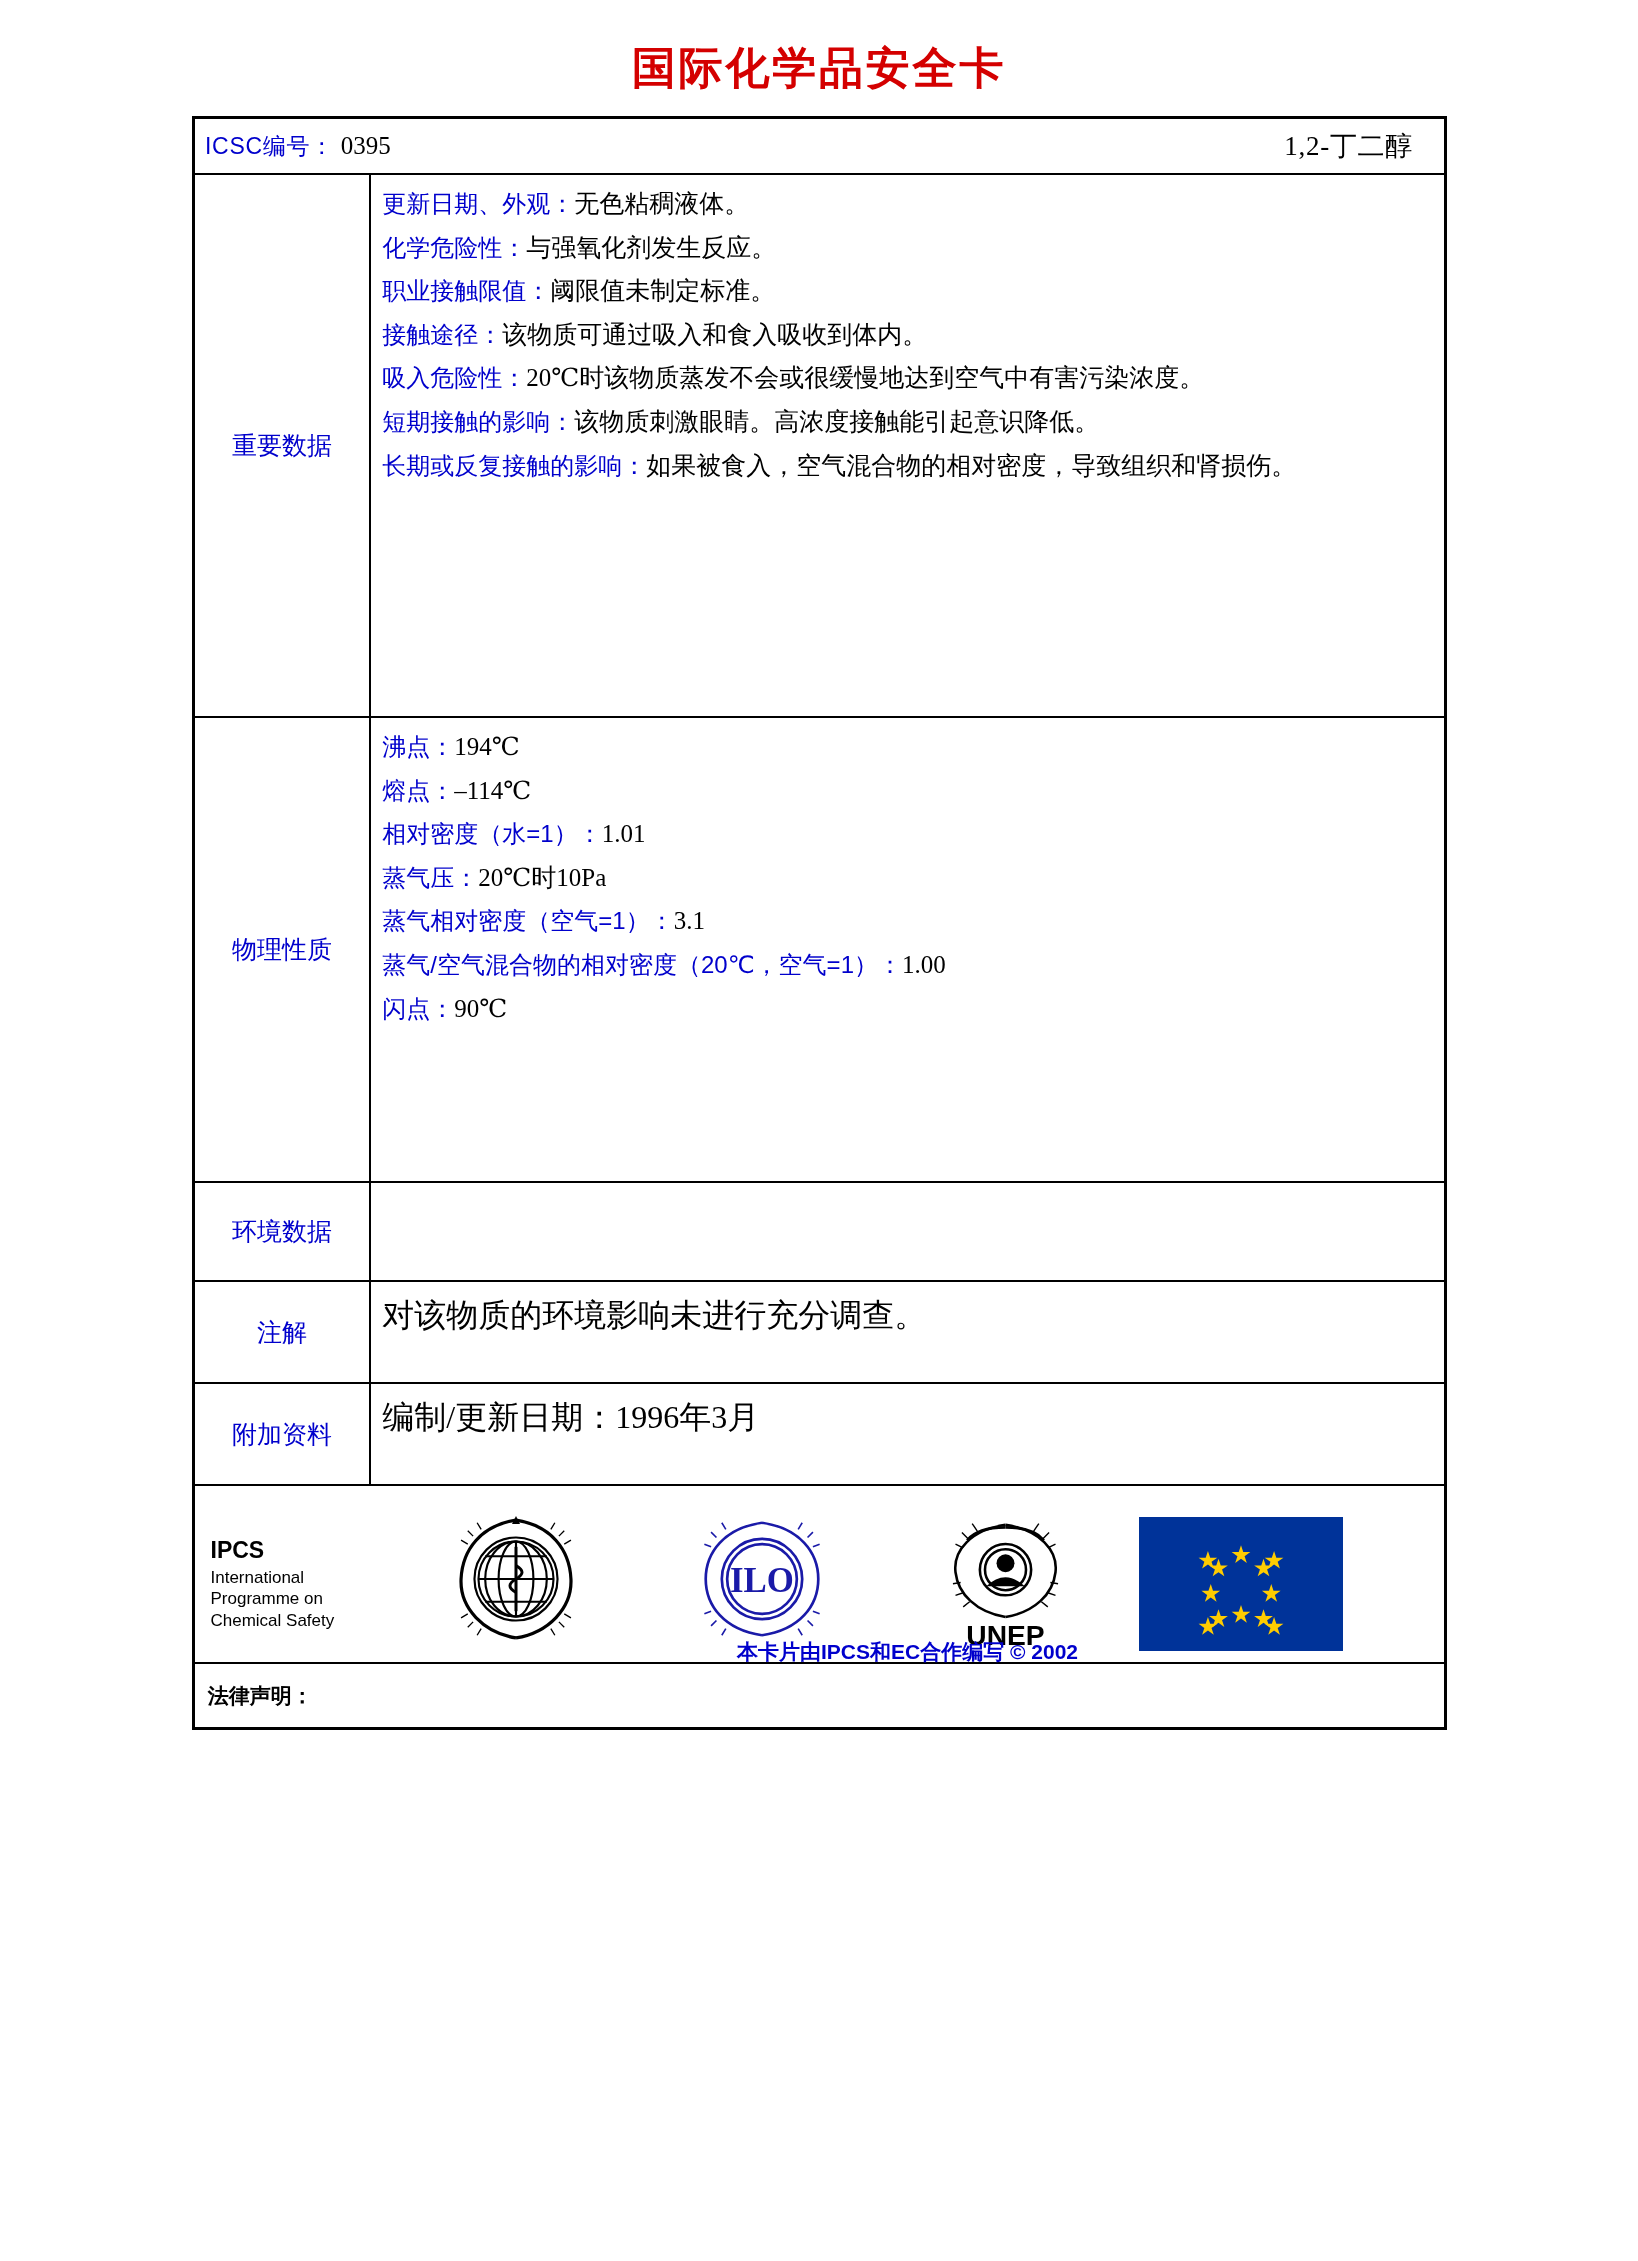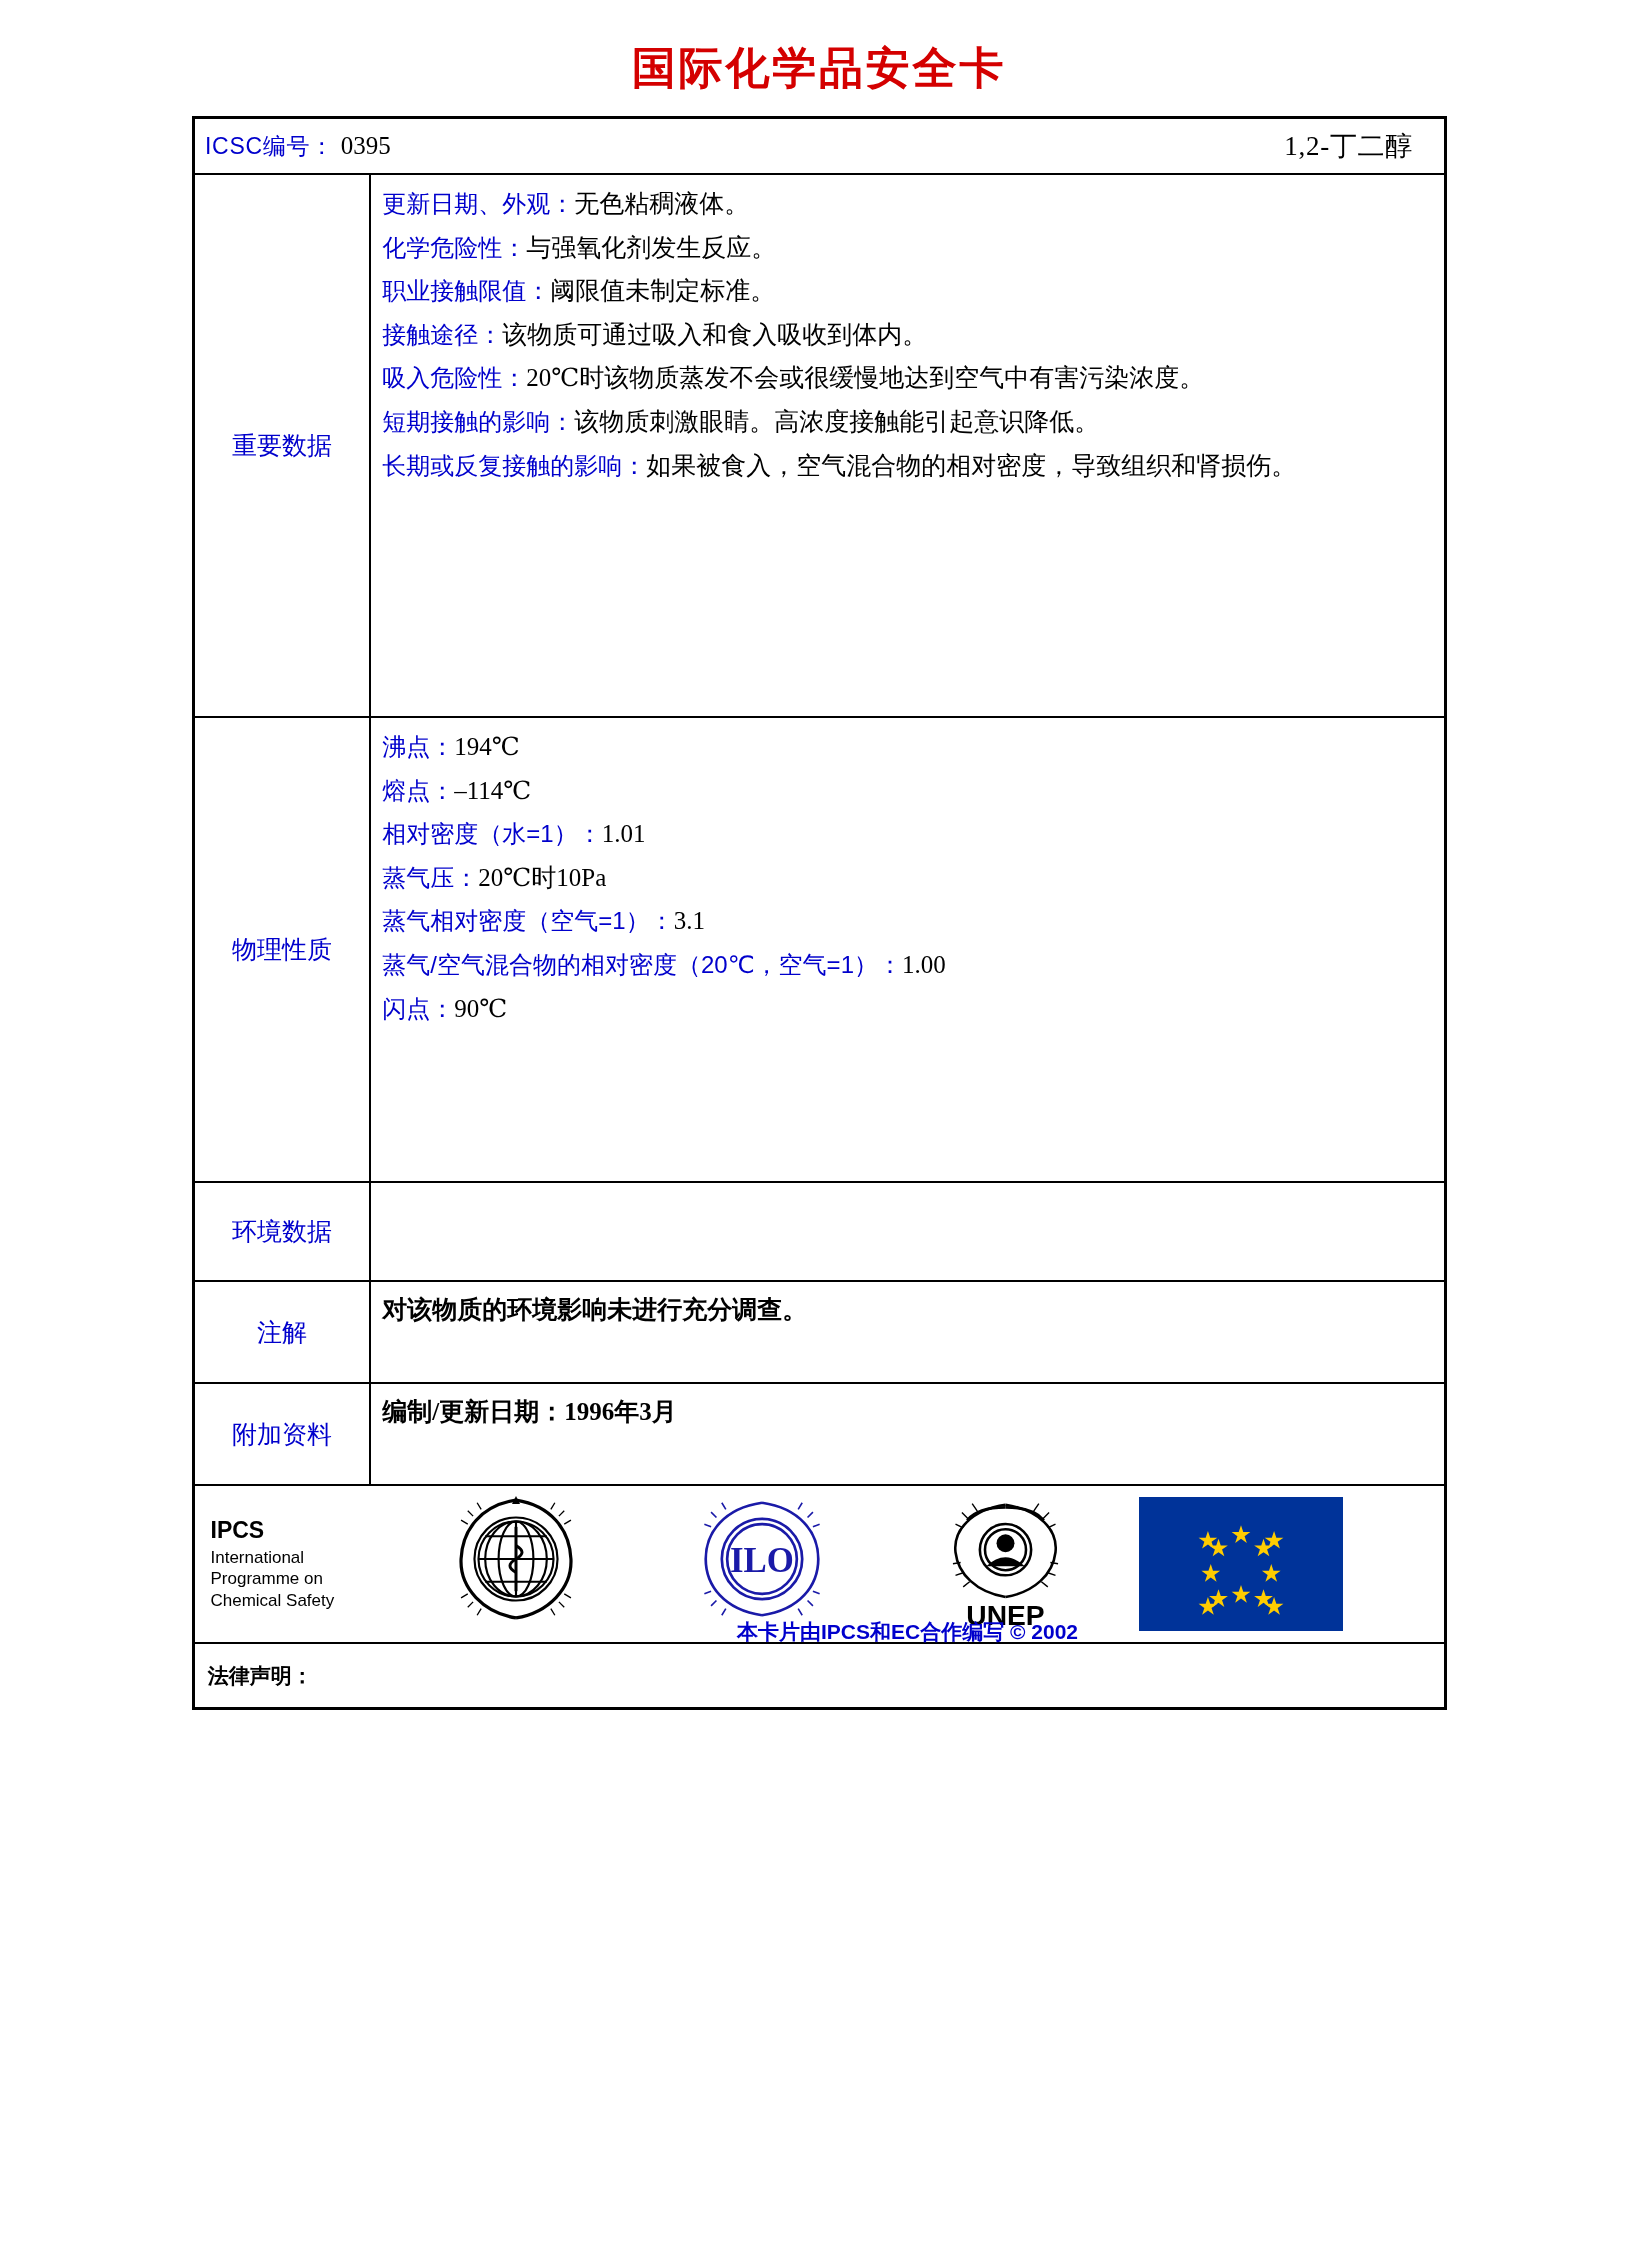--- a/index.html
+++ b/index.html
@@ -102,32 +102,31 @@
   .entry .k {
     font-family: "Liberation Sans", "DejaVu Sans", sans-serif;
     color: #0000cc;
     font-size: 24px;
   }
   .entry .v {
     font-family: "Liberation Serif", "DejaVu Serif", serif;
     color: #000000;
   }
   .plain {
-    font-size: 25px;
+    font-size: 32px;
     line-height: 1.5;
     color: #000000;
-    font-weight: bold;
   }
   
   .r-data { height: 543px; }
   .r-phys { height: 465px; }
   .r-env  { height: 99px; }
   .r-note { height: 102px; }
   .r-extra{ height: 102px; }
-  .r-logos{ height: 158px; }
+  .r-logos{ height: 158px; margin-top: 20px; }
   .r-legal{ height: 63px; }
 
   .r-env .content-cell, .r-note .content-cell, .r-extra .content-cell {
     display: flex;
     align-items: flex-start;
     padding-top: 8.5px;
   }
   .r-note .content-cell { align-items: flex-start; }
 
   .logos-row {

